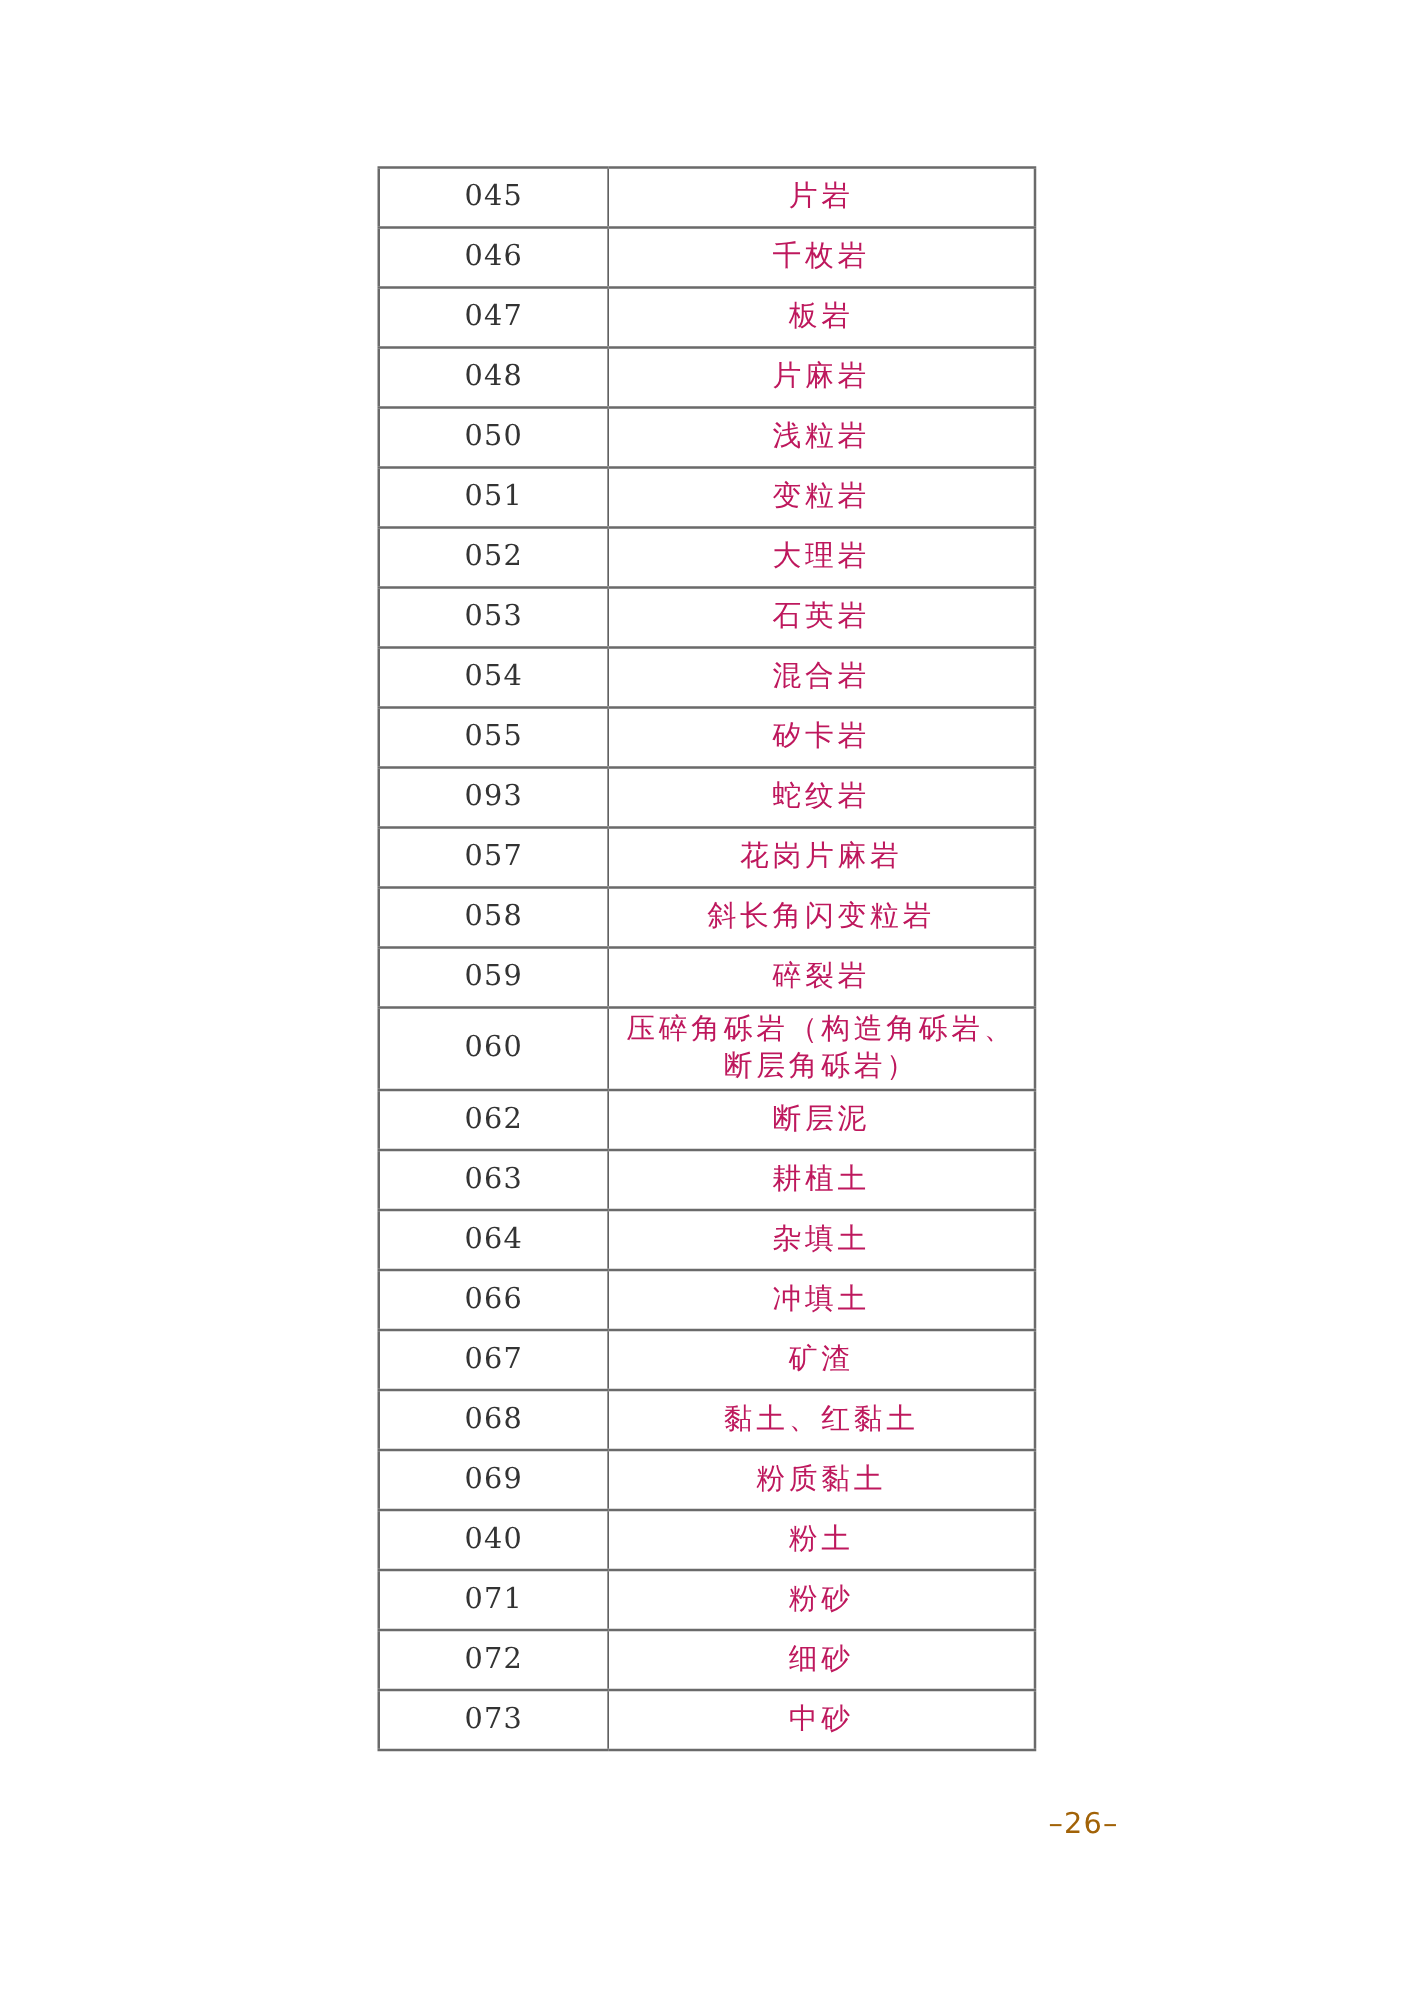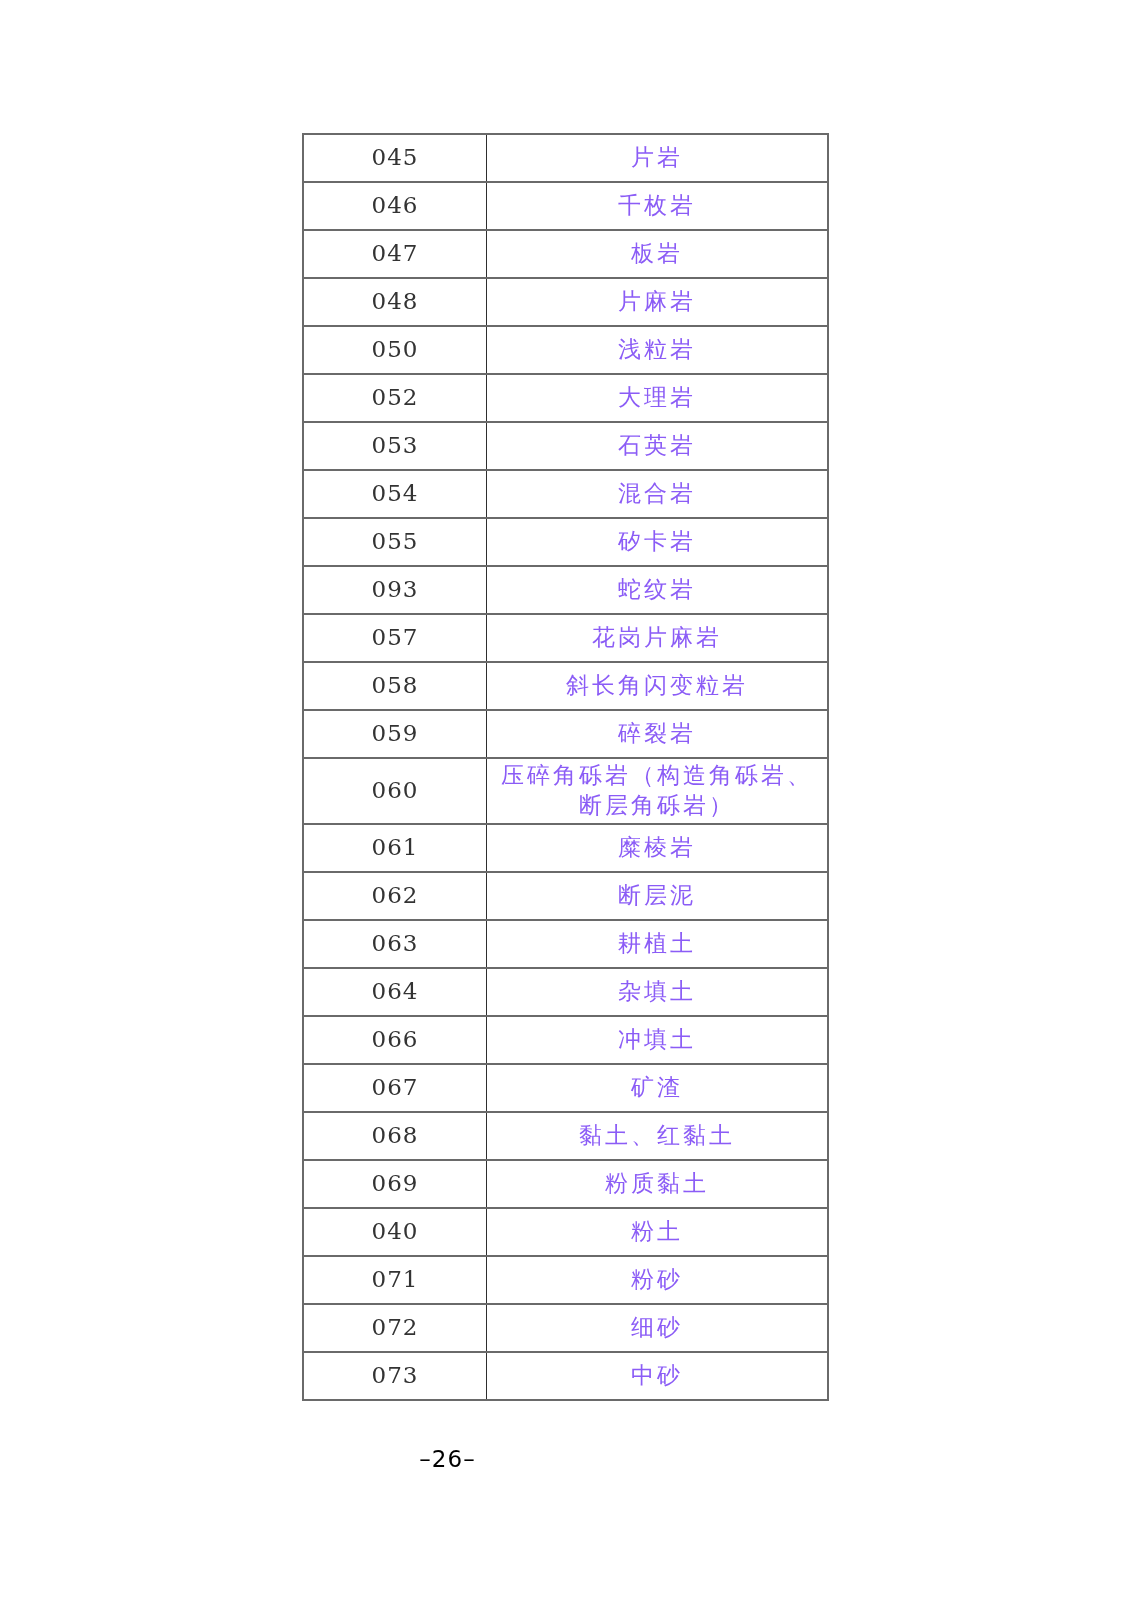--- a/index.html
+++ b/index.html
@@ -40,32 +40,32 @@
   }
   td.code-cell {
     width: 174px;
     border-right: 1px solid #2e2e2e;
     letter-spacing: 1px;
     color: #333333;
   }
   td.name-cell {
     letter-spacing: 3px;
     white-space: pre-line;
-    color: #8b5cf6;
+    color: #be185d;
   }
   .page-footer {
     position: absolute;
     top: 1446px;
     left: 0;
     width: 895px;
-    text-align: center;
+    text-align: right;
     font-family: "DejaVu Sans", "Liberation Sans", sans-serif;
     font-size: 23px;
     letter-spacing: 1px;
-    color: #000000;
+    color: #a16207;
   }
 </style>
 </head>
 <body>
 
 <div class="page">
 
   <table class="codes-table">
     <tbody>
         <tr>
@@ -80,20 +80,24 @@
           <td class="code-cell">047</td>
           <td class="name-cell">板岩</td>
         </tr>
         <tr>
           <td class="code-cell">048</td>
           <td class="name-cell">片麻岩</td>
         </tr>
         <tr>
           <td class="code-cell">050</td>
           <td class="name-cell">浅粒岩</td>
+        </tr>
+        <tr>
+          <td class="code-cell">051</td>
+          <td class="name-cell">变粒岩</td>
         </tr>
         <tr>
           <td class="code-cell">052</td>
           <td class="name-cell">大理岩</td>
         </tr>
         <tr>
           <td class="code-cell">053</td>
           <td class="name-cell">石英岩</td>
         </tr>
         <tr>
@@ -117,24 +121,20 @@
           <td class="name-cell">斜长角闪变粒岩</td>
         </tr>
         <tr>
           <td class="code-cell">059</td>
           <td class="name-cell">碎裂岩</td>
         </tr>
         <tr>
           <td class="code-cell">060</td>
           <td class="name-cell">压碎角砾岩（构造角砾岩、
 断层角砾岩）</td>
-        </tr>
-        <tr>
-          <td class="code-cell">061</td>
-          <td class="name-cell">糜棱岩</td>
         </tr>
         <tr>
           <td class="code-cell">062</td>
           <td class="name-cell">断层泥</td>
         </tr>
         <tr>
           <td class="code-cell">063</td>
           <td class="name-cell">耕植土</td>
         </tr>
         <tr>

